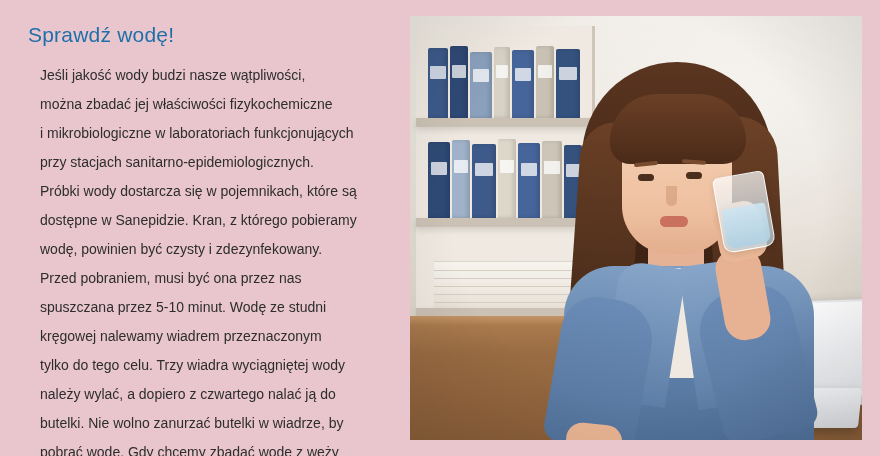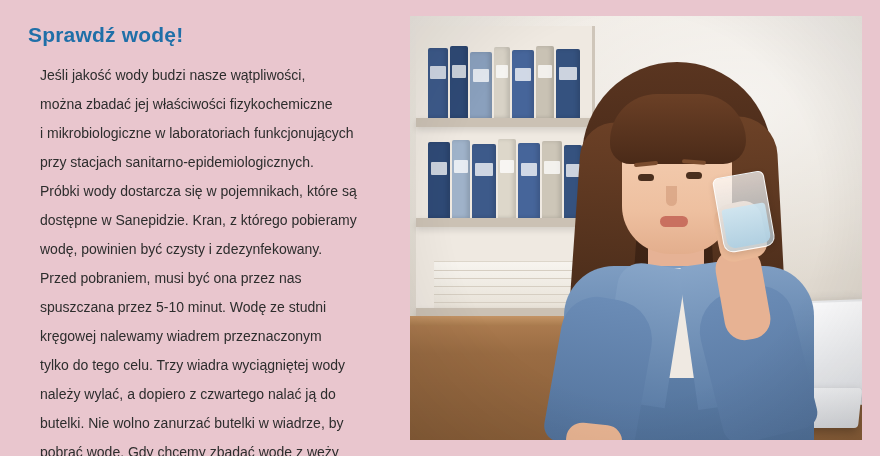--- a/index.html
+++ b/index.html
@@ -22,21 +22,21 @@
   }
   .content-column {
     position: absolute;
     left: 28px;
     top: 22px;
     width: 370px;
   }
   .headline {
     color: #1f6fa8;
     font-size: 21px;
-    font-weight: bold;
+    font-weight: normal;
     letter-spacing: 0.2px;
     margin: 0 0 14px 0;
     line-height: 1.2;
   }
   .body-text {
     color: #2d2d2d;
     font-size: 14px;
     line-height: 29px;
     margin: 12px;
     white-space: pre-line;

